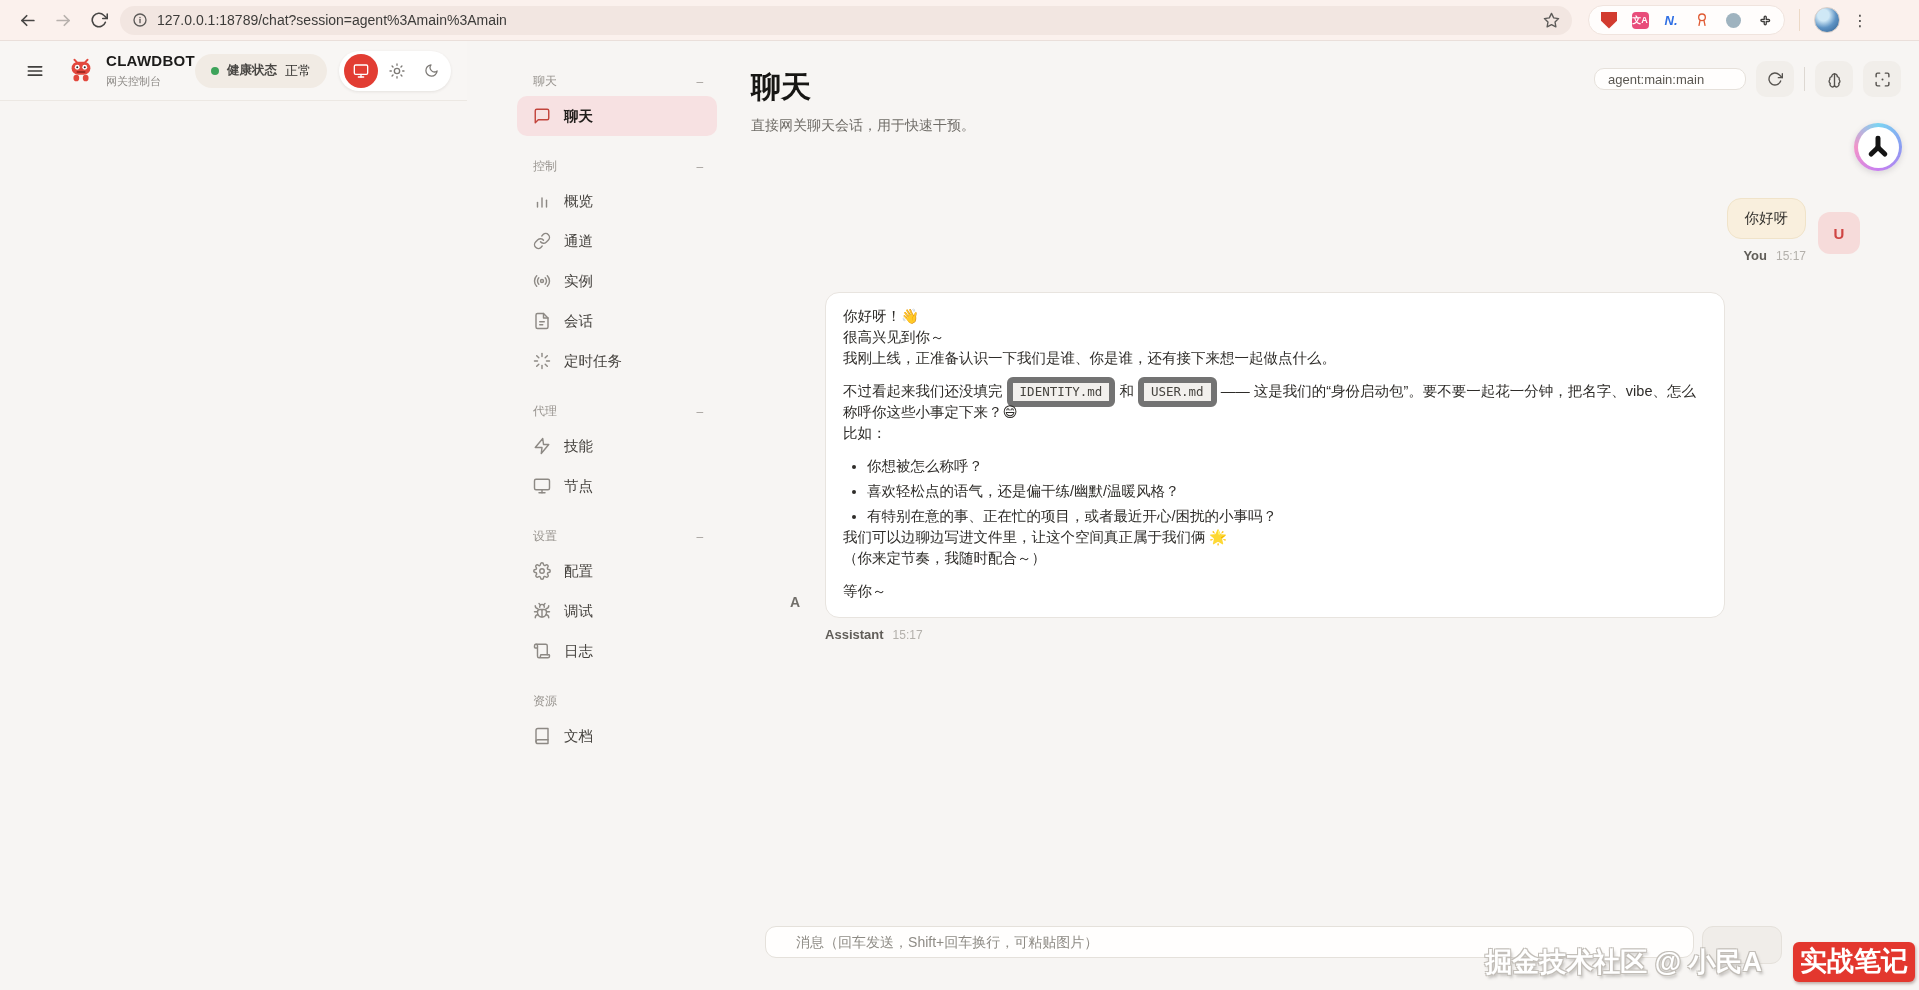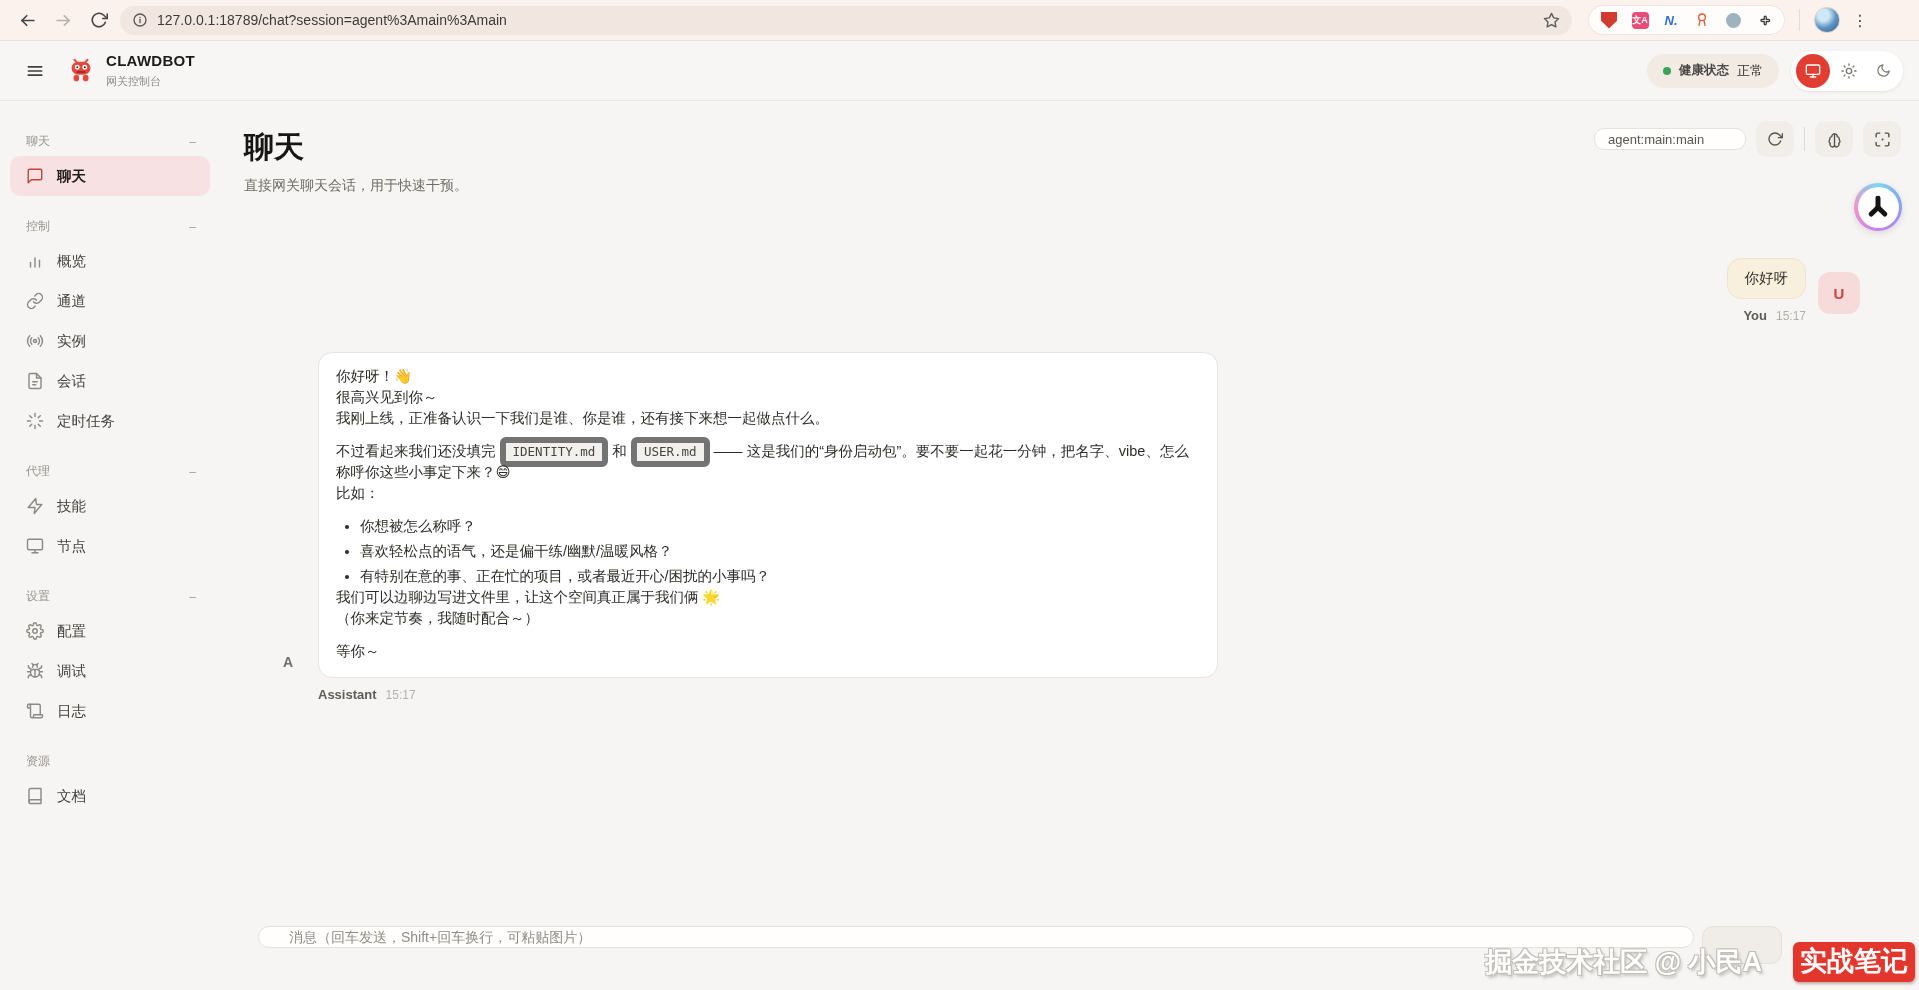--- a/index.html
+++ b/index.html
@@ -17,21 +17,21 @@
   .ext-shield { width:16px; height:17px; background:#d23b2f; clip-path:polygon(0 0,100% 0,100% 55%,50% 100%,0 55%); }
   .ext-translate { width:17px; height:17px; background:#e84d7a; border-radius:4px; color:#fff; font-size:9px; font-weight:700; display:flex; align-items:center; justify-content:center; }
   .ext-notion { color:#2f6fe4; font-weight:800; font-style:italic; font-size:13px; }
   .ext-dot { width:15px; height:15px; border-radius:50%; background:#9fb3bf; }
   .chrome-divider { width:1px; height:22px; background:#ecd9c7; margin:0 8px; }
   .profile-avatar { width:26px; height:26px; border-radius:50%; background:radial-gradient(circle at 35% 30%, #cfe8f6 0 25%, #5e93c4 55%, #2e5d8d 100%); border:1px solid #d9cfc9; flex:none; }
   .kebab { color:#4c4b49; font-size:16px; letter-spacing:0; padding:0 6px; }
 
   
   .app { display:flex; height:948px; }
-  .app-col { flex:1; display:flex; flex-direction:column; }
+  .app-col { flex:1; display:flex; flex-direction:row;gap:40px; }
   .app-header { height:60px; display:flex; align-items:center; padding:0 16px 0 18px; border-bottom:1px solid #ece8e3; background:#f8f6f4; }
   .hamburger { width:34px; height:34px; display:flex; align-items:center; justify-content:center; color:#403f3d; border-radius:8px; }
   .logo-wrap { display:flex; align-items:center; gap:10px; margin-left:14px; }
   .brand-name { font-size:15px; font-weight:800; letter-spacing:.3px; color:#1c1b1a; line-height:17px; }
   .brand-sub { font-size:11px; color:#8d8a86; margin-top:5px; }
   .header-right { margin-left:auto; display:flex; align-items:center; gap:12px; }
   .health-pill { height:34px; background:#f1ebe4; border-radius:999px; display:flex; align-items:center; gap:8px; padding:0 16px; }
   .health-dot { width:8px; height:8px; border-radius:50%; background:#3da35a; }
   .health-label { font-size:12.5px; font-weight:700; color:#4a4845; }
   .health-value { font-size:13px; color:#33322f; }
@@ -86,21 +86,21 @@
   .asst-bubble p:last-child { margin-bottom:0; }
   .asst-bubble ul { margin:9px 0 0 0; padding-left:24px; margin-bottom:0; }
   .asst-bubble li { margin-bottom:4px; }
   .asst-bubble li:last-child { margin-bottom:0; }
   .asst-bubble ul + p { margin-top:0; }
   .asst-bubble code { font-family:"DejaVu Sans Mono","Liberation Mono",monospace; font-size:12.5px; background:#f2f0ed; border:6px solid #737373; border-radius:6px; padding:1px 7px 2px; color:#46443f; }
   .asst-bubble strong { font-weight:700; color:#191816; }
 
   
   .composer { position:absolute; left:38px; right:137px; bottom:25px; display:flex; gap:8px; }
-  .composer-input { flex:1; height:22px; background:#fffefd; border:1px solid #e5e1db; border-radius:11px; padding:0 30px; font-size:14px; color:#34322f; font-family:inherit; outline:none; }
+  .composer-input { flex:1; height:32px; background:#fffefd; border:1px solid #e5e1db; border-radius:11px; padding:0 30px; font-size:14px; color:#34322f; font-family:inherit; outline:none; }
   .composer-input::placeholder { color:#8e8b85; }
   .send-btn { width:80px; height:38px; border-radius:11px; background:#f0ede9; border:1px solid #e5e1db; }
 
   
   .watermark { position:fixed; right:4px; bottom:8px; z-index:50; font-size:27px; font-weight:700; color:#ffffff; white-space:nowrap; display:flex; align-items:center; gap:3px;
     text-shadow:-1px -1px 0 #c2beb8, 1px -1px 0 #c2beb8, -1px 1px 0 #c2beb8, 1px 1px 0 #c2beb8, 2px 3px 3px rgba(90,85,80,.35); }
   .watermark-badge { background:#e3372e; border-radius:6px; padding:1px 7px 3px; color:#fff; text-shadow:none; box-shadow:1px 2px 3px rgba(90,40,35,.35);margin-left:28px; }
 
   svg { display:block; }
 </style>

